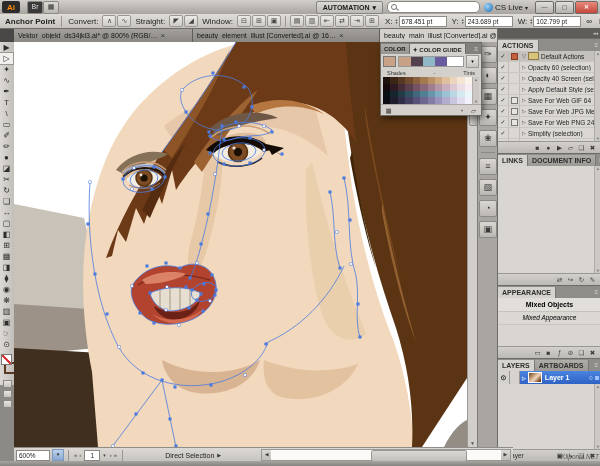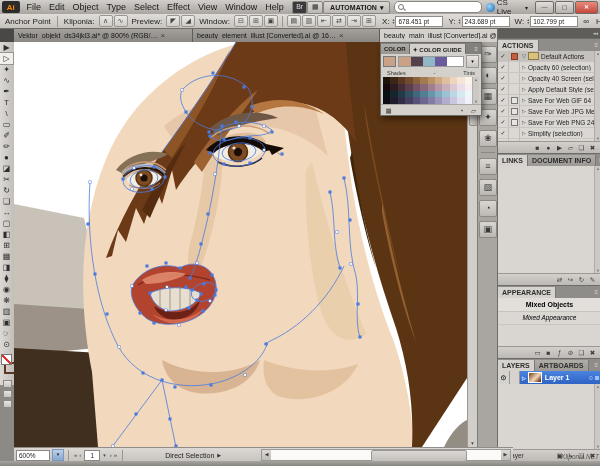--- a/index.html
+++ b/index.html
@@ -152,31 +152,20 @@
   .hs-arrow.right{margin-left:auto}
   .hs-thumb{position:absolute;left:44%;width:38%;top:0;height:100%;background:linear-gradient(#dcd9d4,#c2bfba);
     border:1px solid #9a9894;border-radius:2px}
   .bottomframe{left:0;top:461px;width:600px;height:5px;background:linear-gradient(#a8a5a1,#86847f)}
 </style>
 </head>
 <body>
 
 <div class="abs titlebar">
   <div class="ai-logo">Ai</div>
-  <div id="menu-list" style="display:flex">
-      <span class="menu-item">File</span>
-      <span class="menu-item">Edit</span>
-      <span class="menu-item">Object</span>
-      <span class="menu-item">Type</span>
-      <span class="menu-item">Select</span>
-      <span class="menu-item">Effect</span>
-      <span class="menu-item">View</span>
-      <span class="menu-item">Window</span>
-      <span class="menu-item">Help</span>
-    </div>
   <div class="sq-btn" style="margin-left:4px;background:#3a3a3a;color:#ddd">Br</div>
   <div class="sq-btn">▦</div>
   <div class="tb-right">
     <div class="workspace-btn">
       <span>AUTOMATION</span>
       <span>▾</span>
     </div>
     <div class="search-box">
       <span class="mag"></span>
     </div>
@@ -187,28 +176,28 @@
     </div>
     <div class="winbtns">
       <div class="winbtn">—</div>
       <div class="winbtn">▢</div>
       <div class="winbtn close">✕</div>
     </div>
   </div>
 </div>
 
 <div class="abs controlbar">
-  <span class="cb-label" style="font-weight:normal">Anchor Point</span>
+  <span class="cb-label" style="font-weight:bold">Anchor Point</span>
   <span class="cb-sep"></span>
-  <span class="cb-label">Kliponia:</span>
+  <span class="cb-label">Convert:</span>
   <span style="display:flex;gap:1px">
       <span class="cb-icon">∧</span>
       <span class="cb-icon">∿</span>
     </span>
-  <span class="cb-label">Preview:</span>
+  <span class="cb-label">Straight:</span>
   <span style="display:flex;gap:1px">
       <span class="cb-icon">◤</span>
       <span class="cb-icon">◢</span>
     </span>
   <span class="cb-label">Window:</span>
   <span style="display:flex;gap:1px">
       <span class="cb-icon">⊟</span>
       <span class="cb-icon">⊞</span>
       <span class="cb-icon">▣</span>
     </span>

